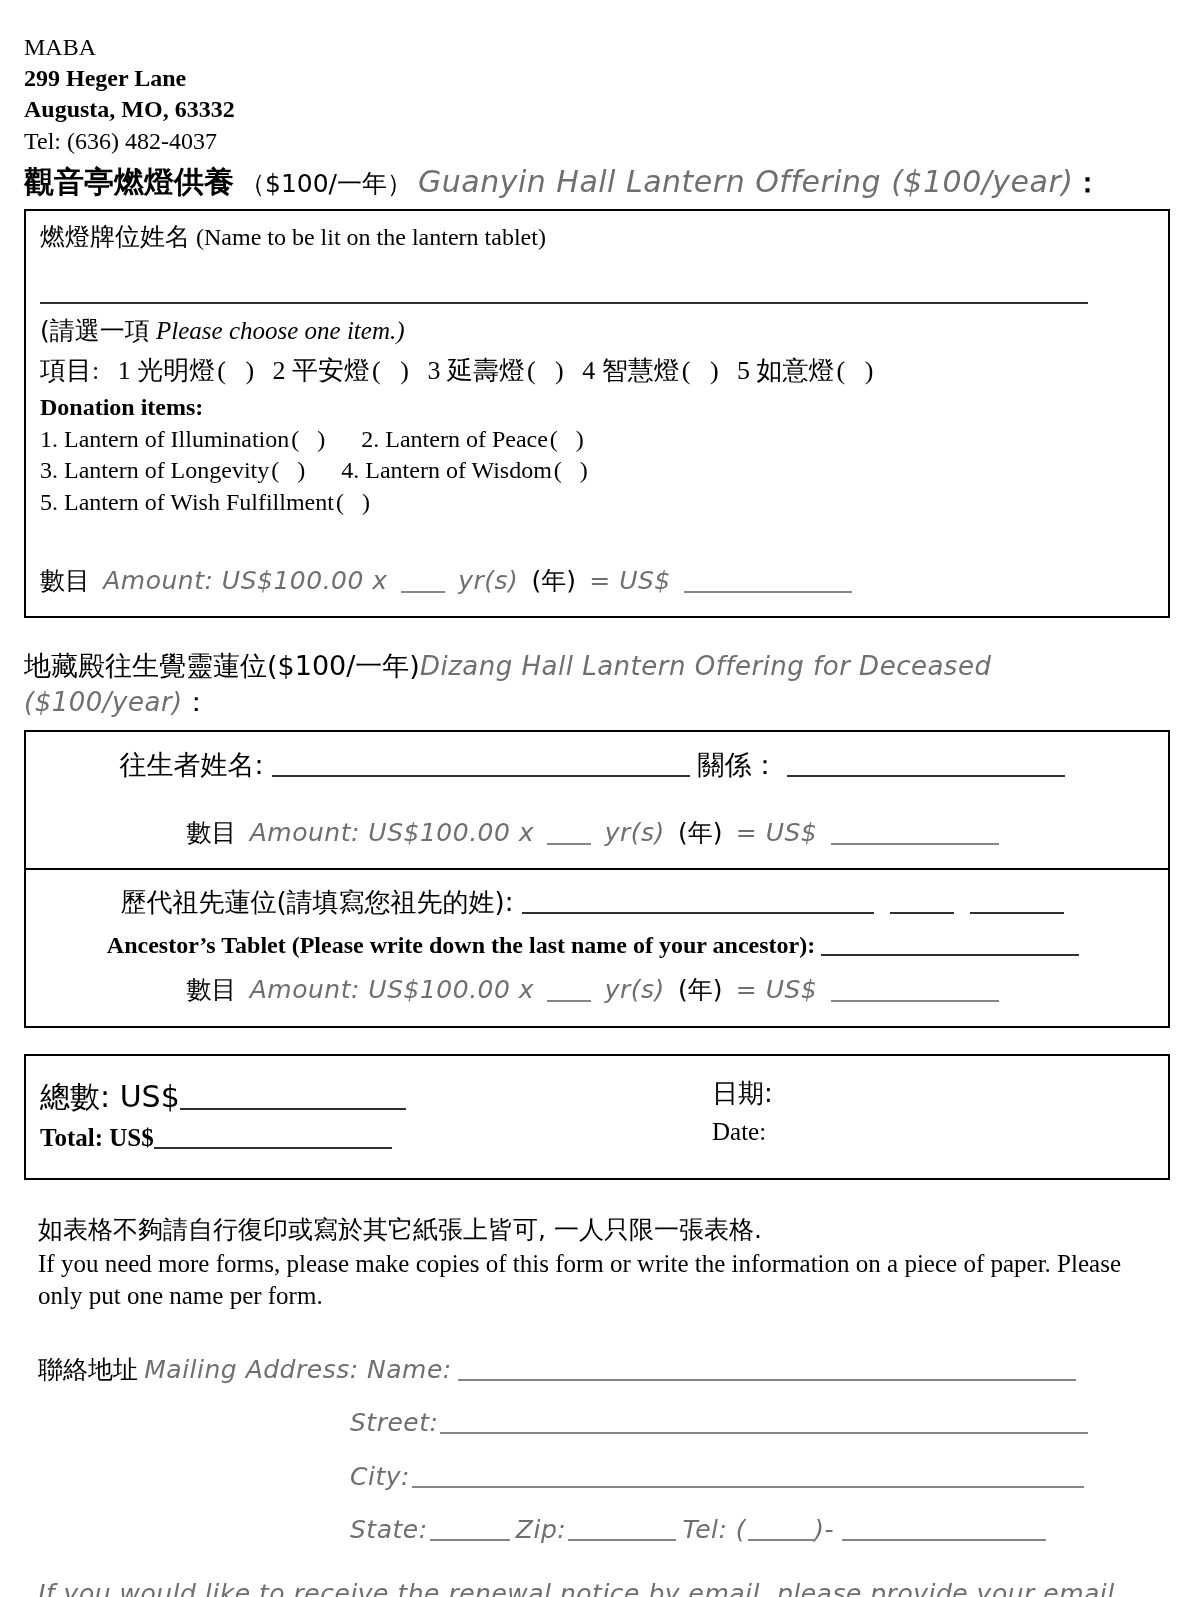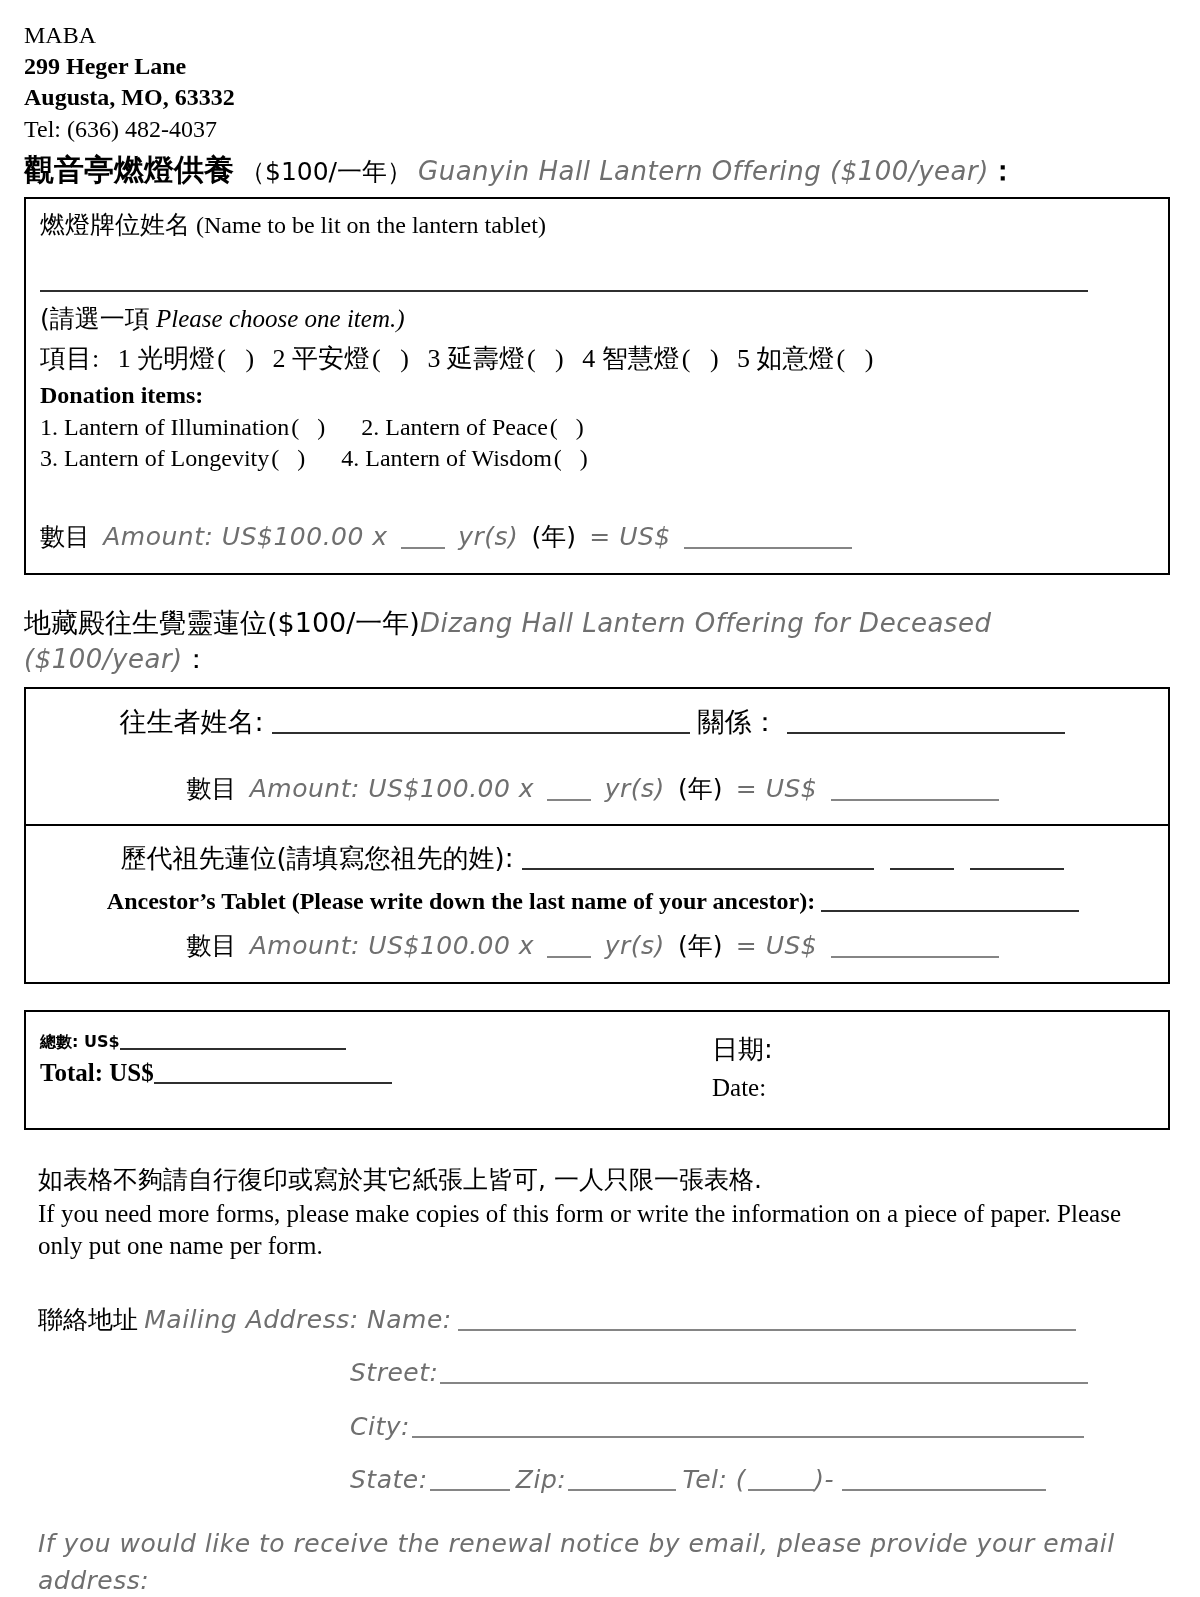--- a/index.html
+++ b/index.html
@@ -1,39 +1,39 @@
 <!DOCTYPE html>
 <html><head>
 <meta charset="utf-8">
 <style>
   html,body{margin:0;padding:0;background:#ffffff;}
   .page{
     width:1200px;height:1597px;box-sizing:border-box;overflow:hidden;
     background:#ffffff;color:#000;
-    padding:20px 30px 0 24px;
+    padding:32px 30px 0 24px;
     font-family:"Liberation Serif",serif;font-size:24px;
   }
   .cjk{font-family:"DejaVu Sans",sans-serif;}
   .hand{font-family:"DejaVu Sans",sans-serif;font-style:italic;color:#6f6f6f;letter-spacing:0.5px;}
   .bold{font-weight:bold;}
   .italic{font-style:italic;}
   .line{line-height:1.42;}
   .blank{display:inline-block;border-bottom:2px solid #2f2f2f;height:1em;vertical-align:-3px;}
   .blank.gray{border-bottom-color:#858585;}
   .box{border:2px solid #000;}
 
   
   .header{line-height:1.3;font-size:24px;}
   .h-bold{font-weight:bold;}
 
   
   .title1{margin:5px 0 6px 0;}
   .title1 .t-cn{font-size:30px;font-weight:bold;font-family:"DejaVu Sans",sans-serif;}
   .title1 .t-price{font-size:25px;font-family:"DejaVu Sans",sans-serif;}
-  .title1 .hand{font-size:26px;}
+  .title1 .hand{font-size:30px;}
   .title1 .t-colon{font-size:28px;font-weight:bold;}
 
   .box1{padding:8px 16px 18px 14px;}
   .name-row{font-size:24px;}
   .name-row .cjk{font-size:25px;text-align:center;}
   .fullblank-row{margin:24px 0 6px 0;}
   .choose-row{font-size:25px;margin-top:4px;}
   .items-cn{font-size:26px;margin-top:4px;}
   .items-cn .item{margin-left:12px;}
   .paren{margin-left:2px;}
@@ -54,21 +54,21 @@
   .row-cn{font-size:27px;}
   .row-cn .blank{margin:0 8px;}
   .row-en{font-size:24px;font-weight:bold;margin-top:6px;}
   .row-en .blank{margin:0 6px;}
 
   
   .box3{margin-top:26px;padding:18px 16px 22px 14px;display:flex;}
   .box3 .col-total{flex:1;}
   .box3 .col-date{width:440px;}
   .box3 .line{line-height:1.5;}
-  .t-row-cn{font-size:16px;font-weight:bold;}
+  .t-row-cn{font-size:30px;}
   .t-row-en{font-size:25px;font-weight:bold;}
   .d-row-cn{font-size:26px;}
   .d-row-en{font-size:25px;}
 
   
   .note{margin:32px 0 0 14px;}
   .note .n-cn{font-size:25px;}
   .note .n-en{font-size:25px;line-height:1.3;}
 
   
@@ -119,20 +119,23 @@
     </div>
     <div class="line bold">Donation items:</div>
     <div class="line en-items">
       <span>1. Lantern of Illumination</span><span class="paren">(&nbsp;&nbsp;&nbsp;)</span>
       <span class="second">2. Lantern of Peace</span><span class="paren">(&nbsp;&nbsp;&nbsp;)</span>
     </div>
     <div class="line en-items">
       <span>3. Lantern of Longevity</span><span class="paren">(&nbsp;&nbsp;&nbsp;)</span>
       <span class="second">4. Lantern of Wisdom</span><span class="paren">(&nbsp;&nbsp;&nbsp;)</span>
     </div>
+    <div class="line en-items">
+      <span>5. Lantern of Wish Fulfillment</span><span class="paren">(&nbsp;&nbsp;&nbsp;)</span>
+    </div>
     <div class="line amount amount-gap">
       <span class="cjk">數目</span>
       <span class="hand">Amount: US$100.00 x</span>
       <span class="blank gray" style="width:44px"></span>
       <span class="hand">yr(s)</span>
       <span class="cjk">(年)</span>
       <span class="hand">= US$</span>
       <span class="blank gray" style="width:168px"></span>
     </div>
   </div>

